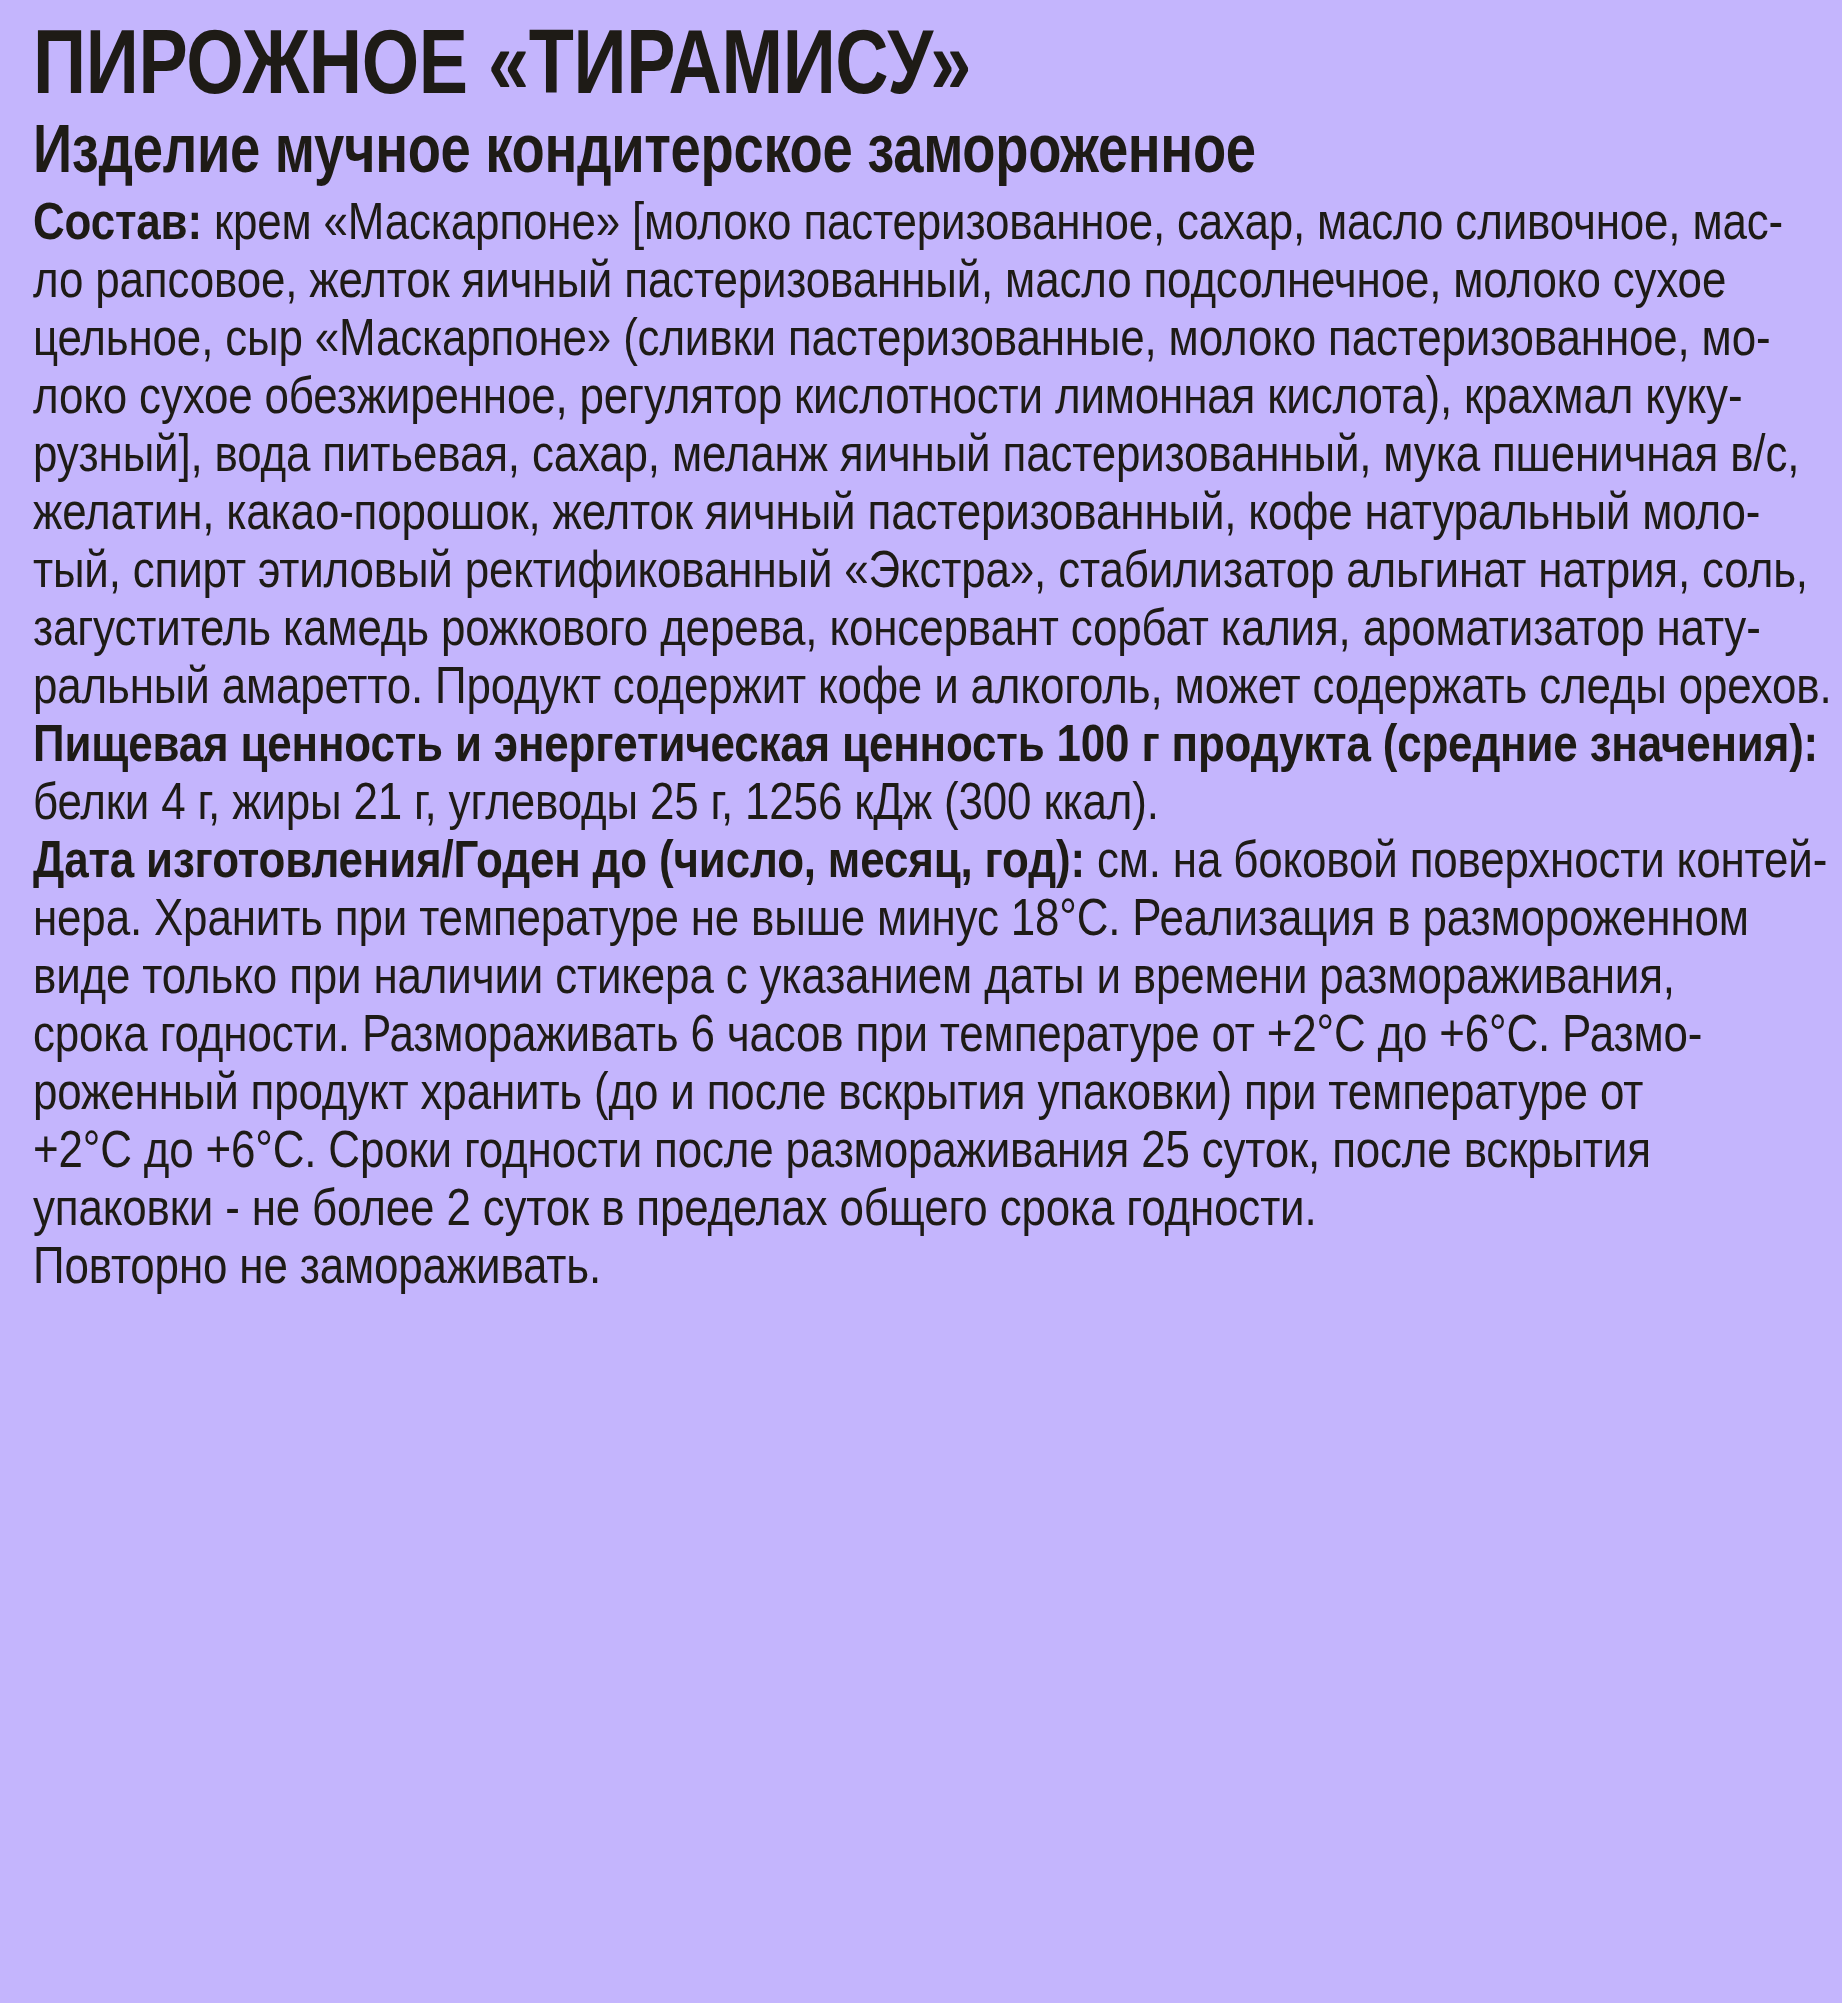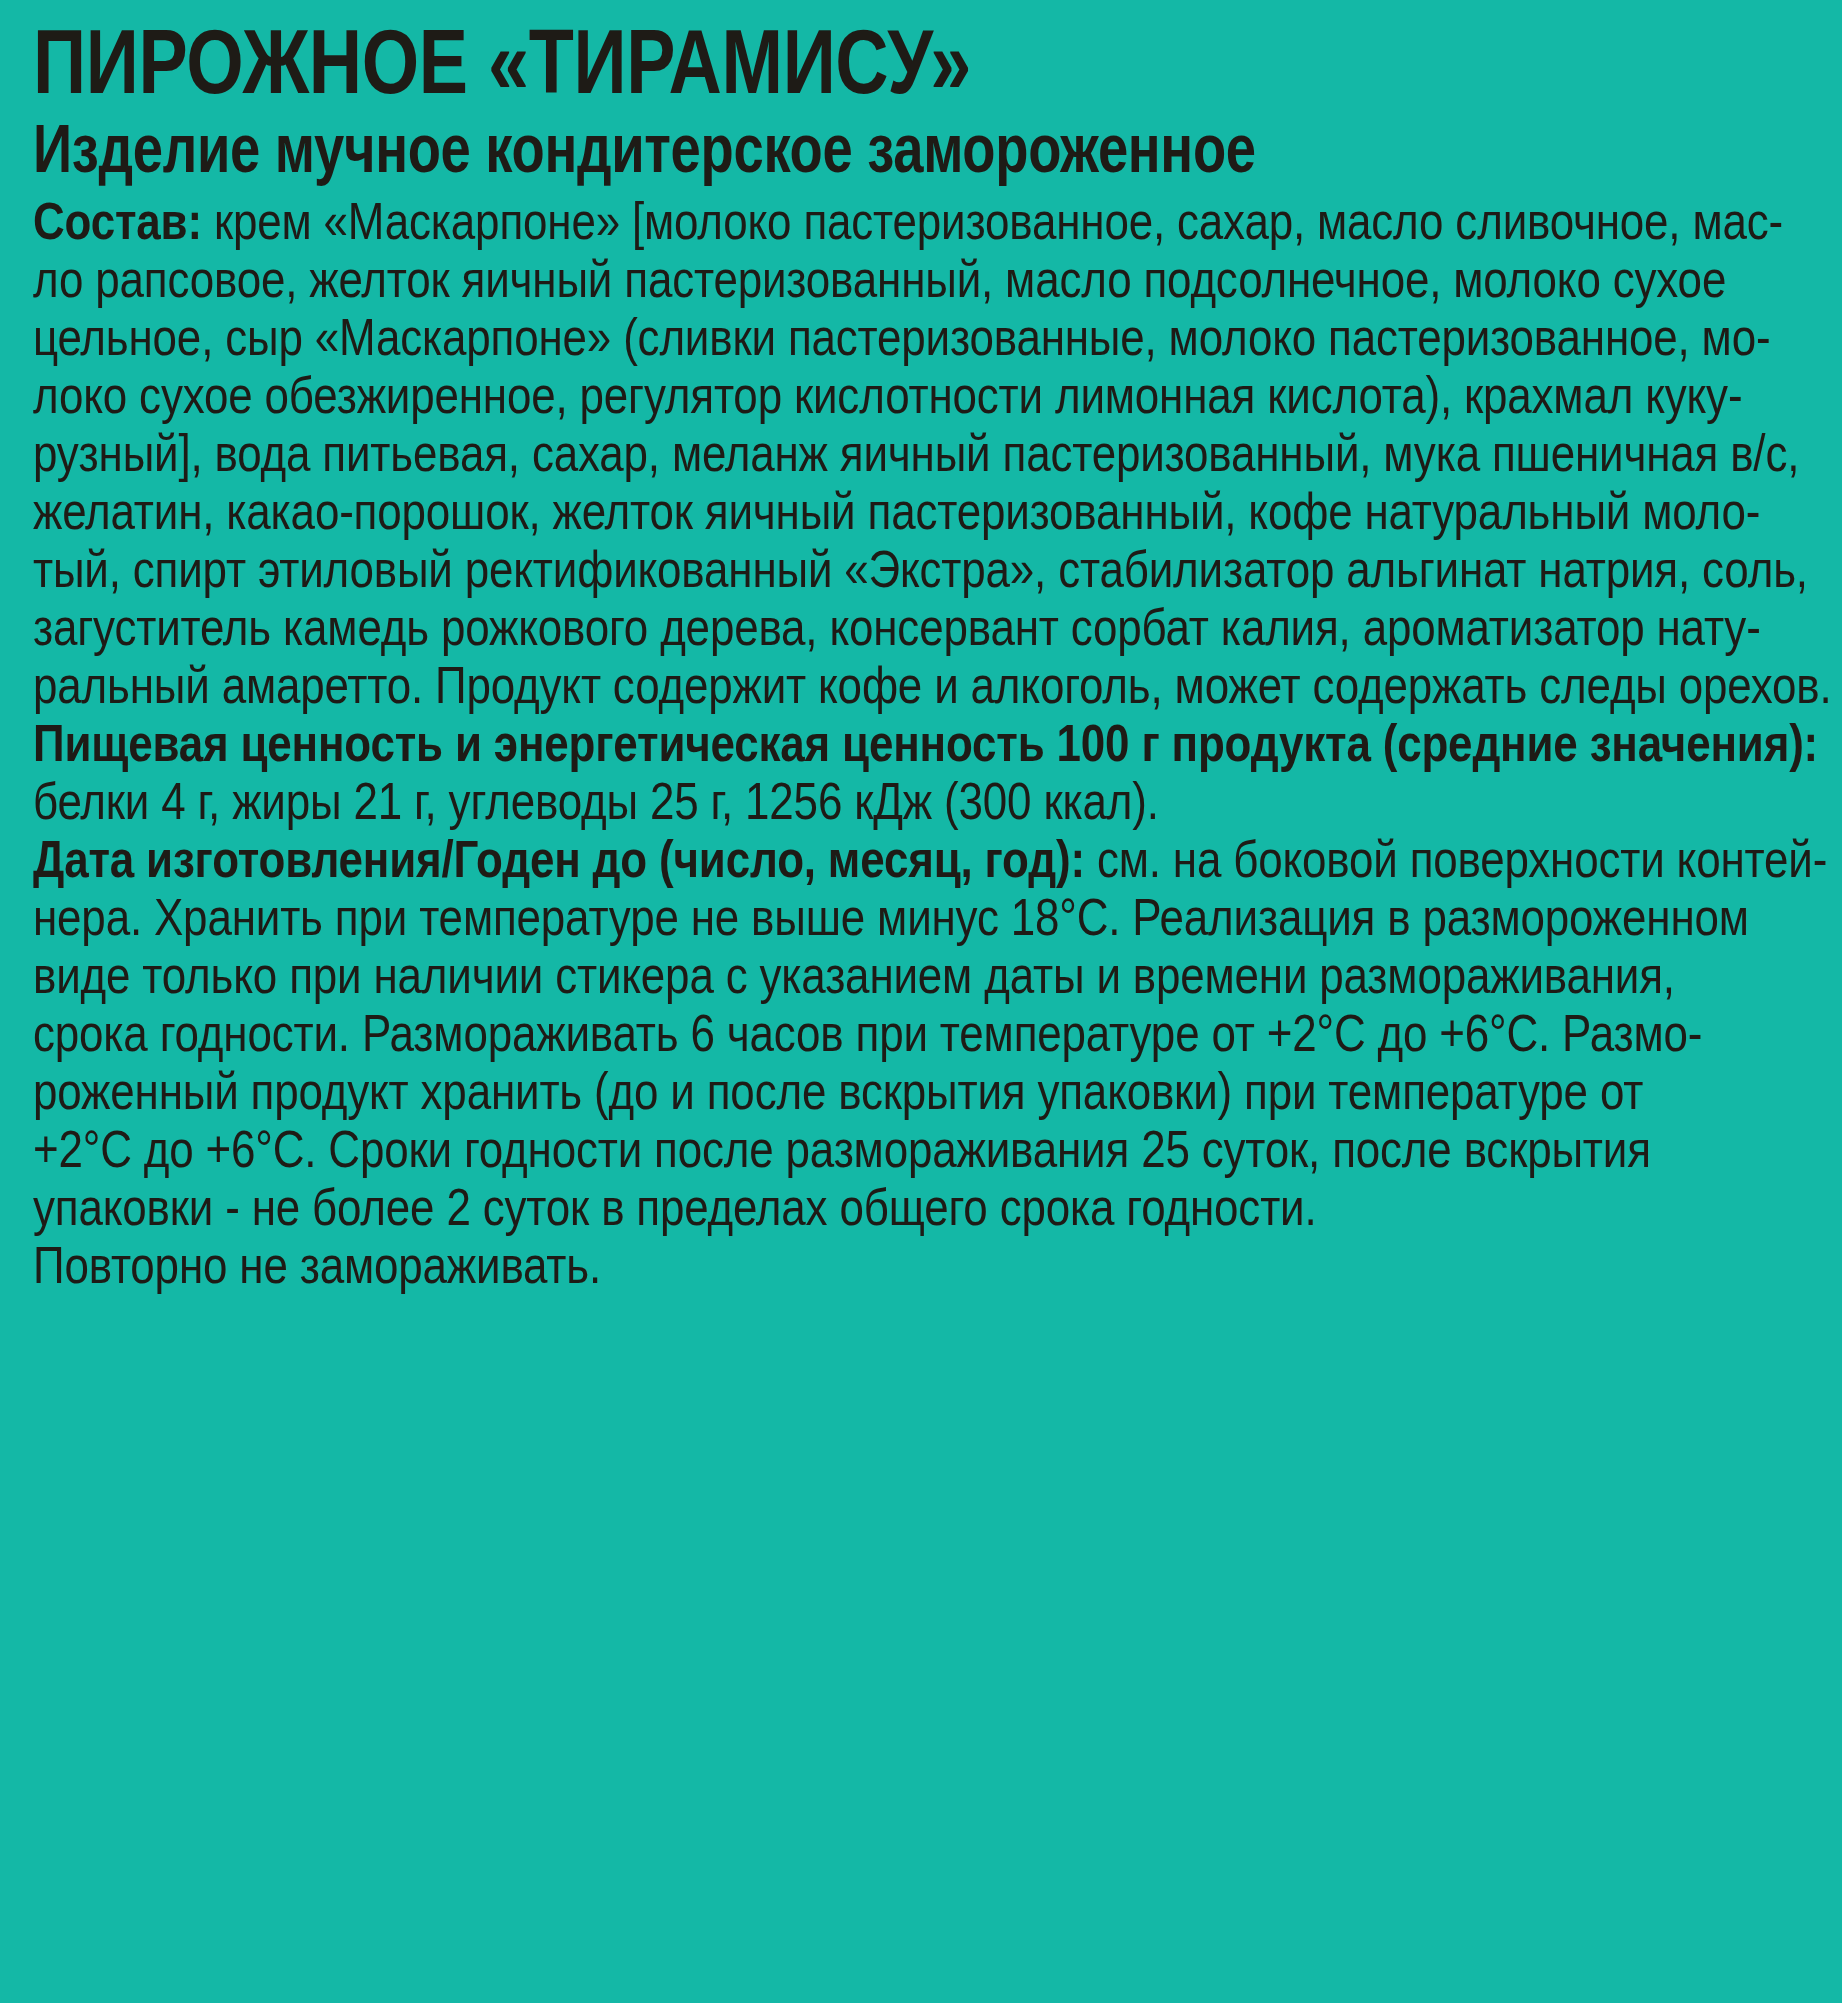--- a/index.html
+++ b/index.html
@@ -15,21 +15,21 @@
     color: #1e1b16;
     overflow: hidden;
   }
 
   .label {
     position: relative;
     width: 1843px;
     height: 2004px;
     box-sizing: border-box;
     padding: 15px 8.3px 0 33px;
-    background: #14b8a6;
+    background: #c4b5fd;
   }
 
   
   .product-title {
     font-size: 90px;
     font-weight: bold;
     line-height: 1.06;
     letter-spacing: -0.4px;
     transform: scaleX(0.82);
     transform-origin: left top;

